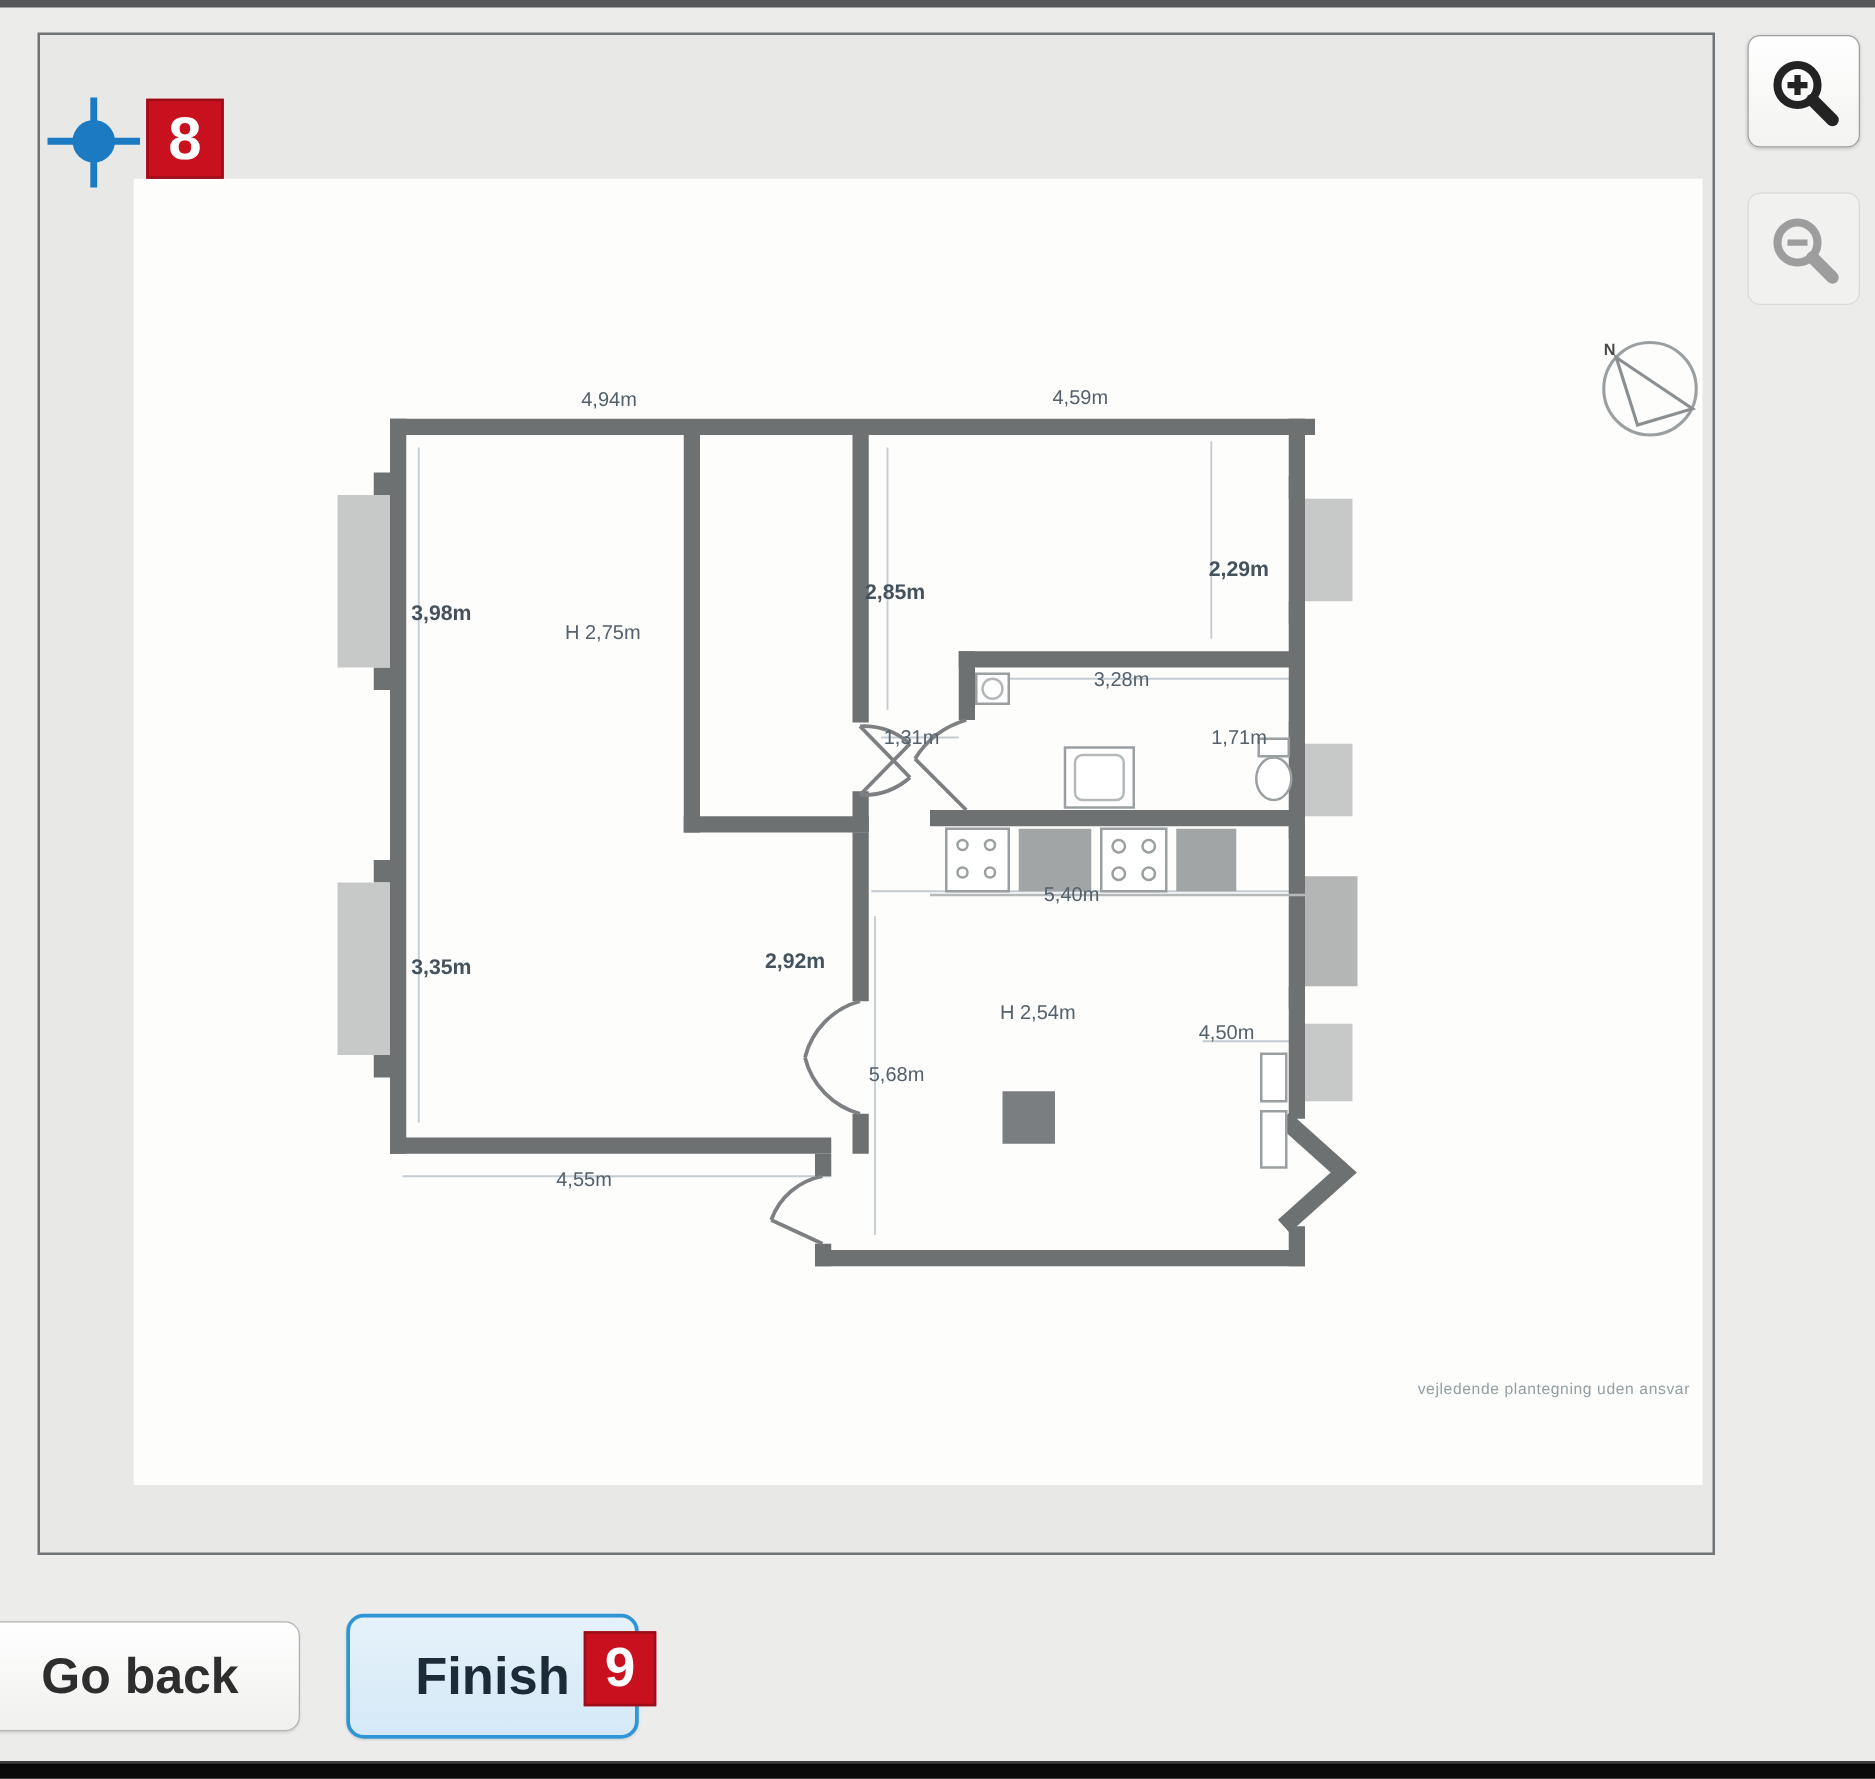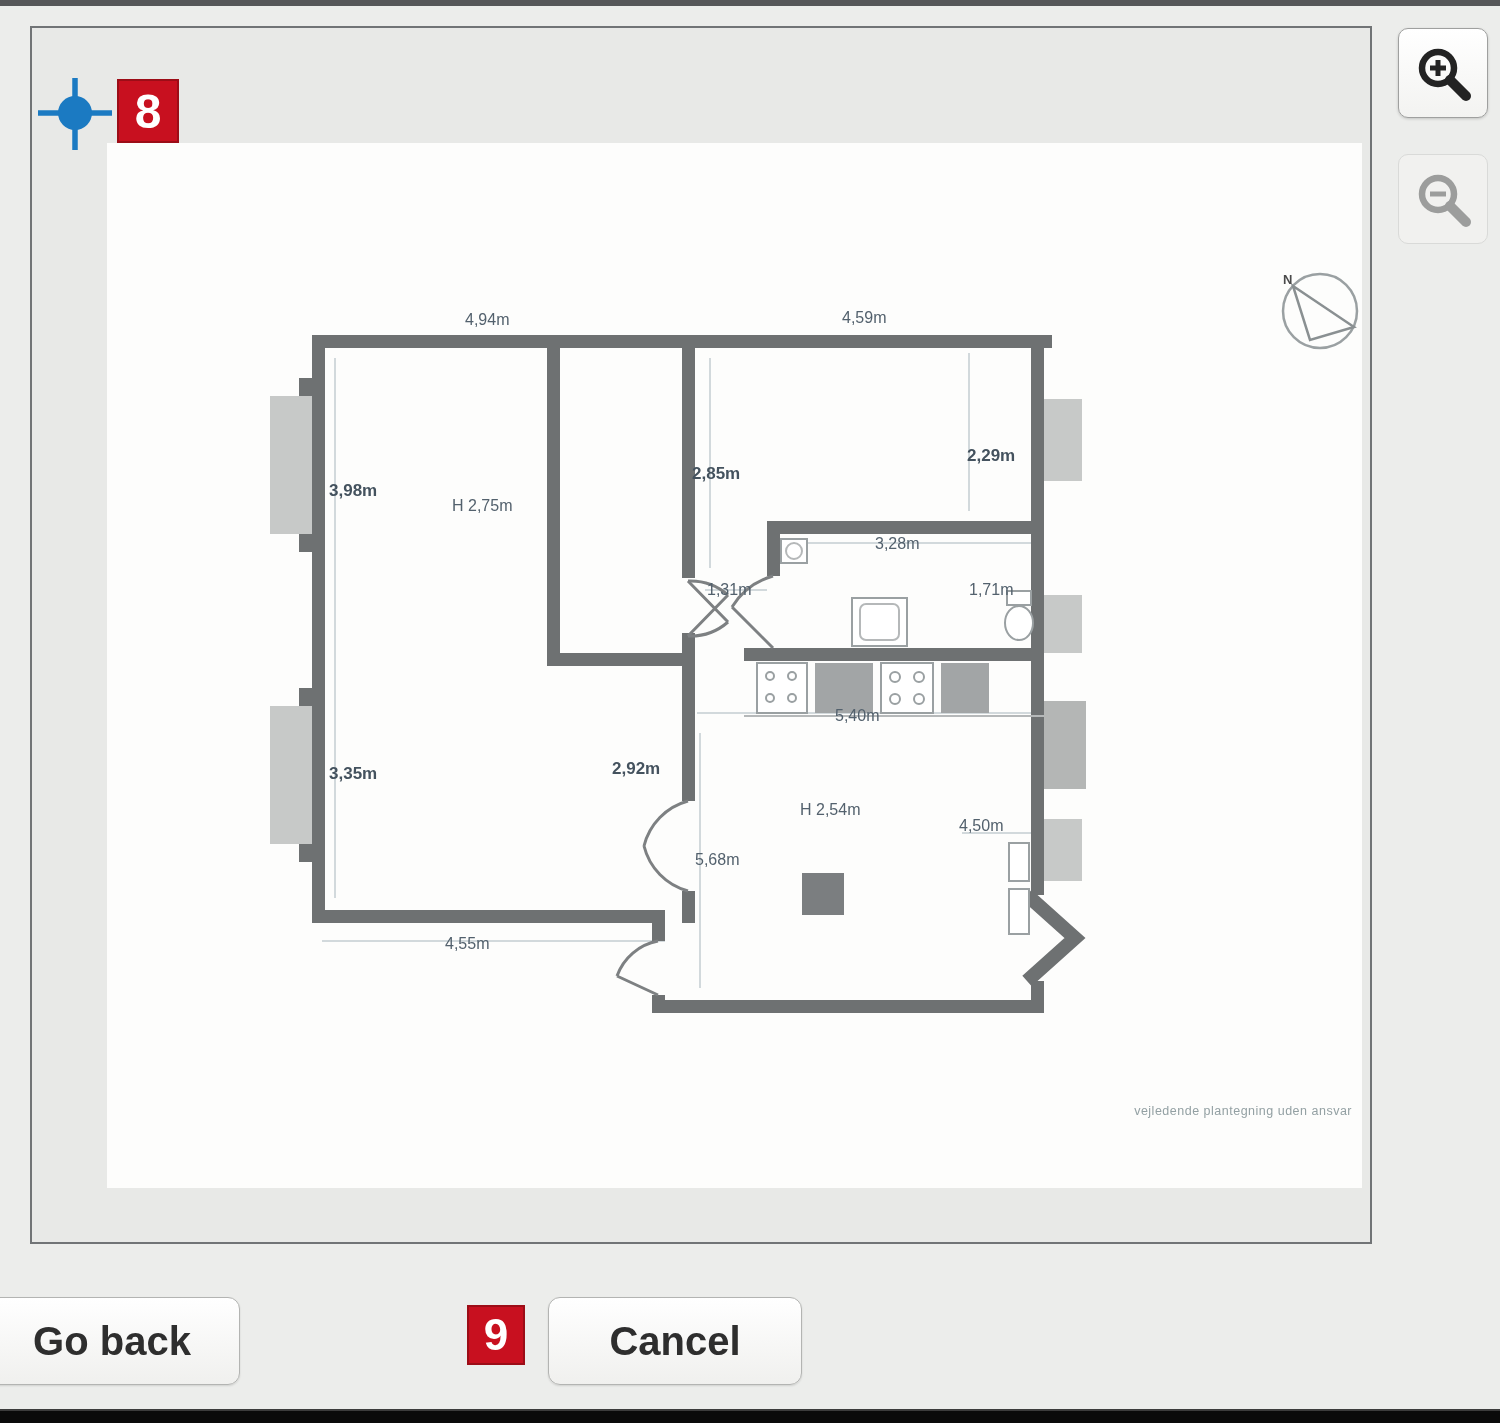--- a/index.html
+++ b/index.html
@@ -195,16 +195,16 @@
   </div>
   <div class="zoom-btn zoom-out">
     <svg width="62" height="62" viewBox="0 0 62 62">
       <circle cx="26" cy="26" r="16" fill="none" stroke="#9c9d9c" stroke-width="6.5"></circle>
       <line x1="38" y1="38" x2="54" y2="54" stroke="#9c9d9c" stroke-width="10" stroke-linecap="round"></line>
       <line x1="18" y1="26" x2="34" y2="26" stroke="#9c9d9c" stroke-width="5"></line>
     </svg>
   </div>
 
   <div class="btn btn-goback">Go back</div>
-  <div class="btn btn-cancel">Cancel</div>
+  <div class="btn btn-finish">Finish</div>
 
   <div class="bottom-strip"></div>
 </div>
 
 </body></html>

